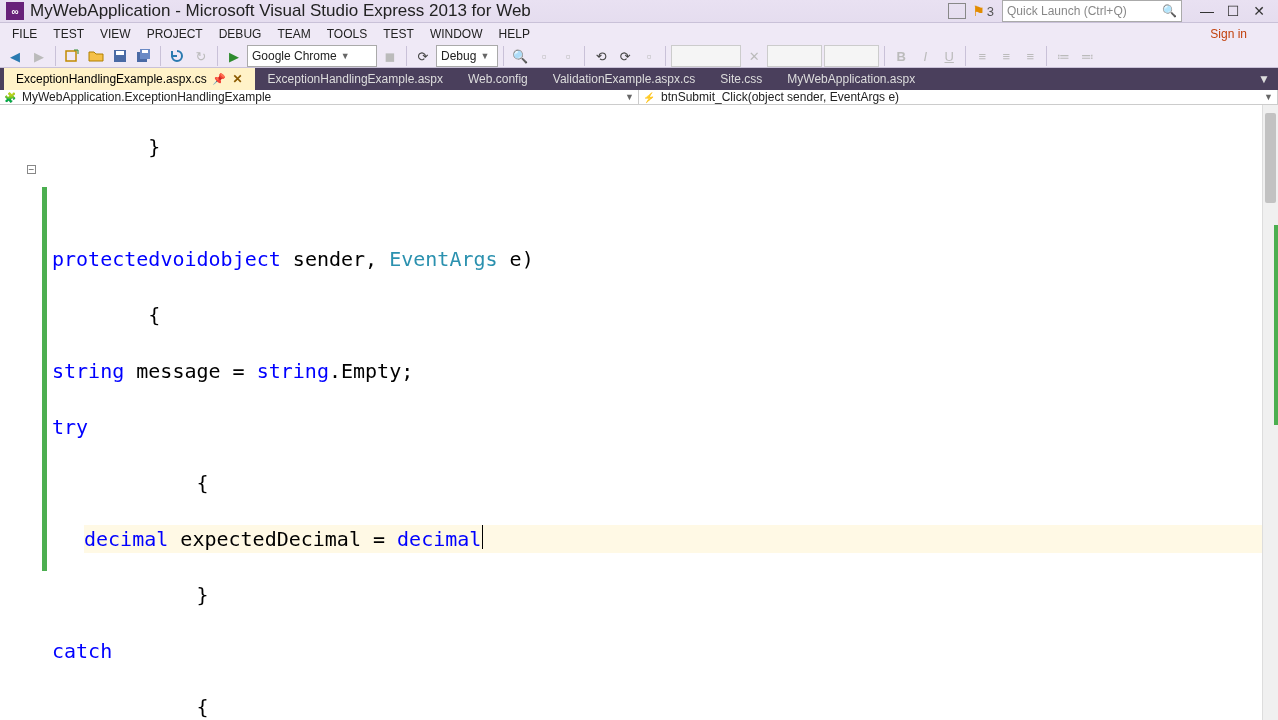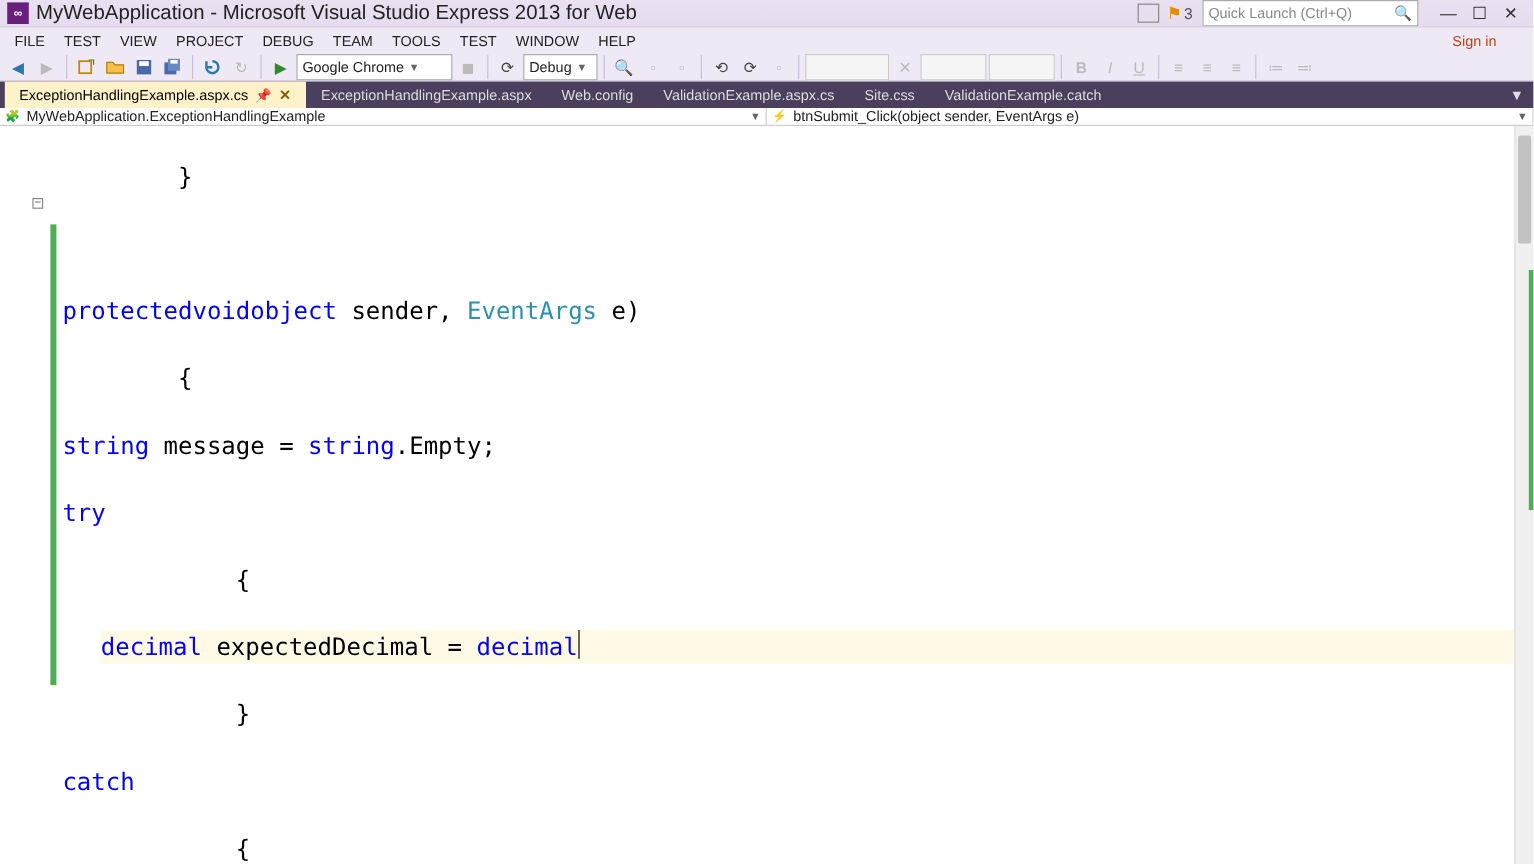--- a/index.html
+++ b/index.html
@@ -187,21 +187,21 @@
   <div class="doctab">
       <span>Web.config</span>
     </div>
   <div class="doctab">
       <span>ValidationExample.aspx.cs</span>
     </div>
   <div class="doctab">
       <span>Site.css</span>
     </div>
   <div class="doctab">
-      <span>ValidationExample.catch</span>
+      <span>MyWebApplication.aspx</span>
     </div>
   <div class="tab-dd">▼</div>
 </div>
 
 <div class="navbar">
   <div class="navcombo">
     <span class="ico">🧩</span>
     <span>MyWebApplication.ExceptionHandlingExample</span>
     <span class="dd">▼</span>
   </div>

